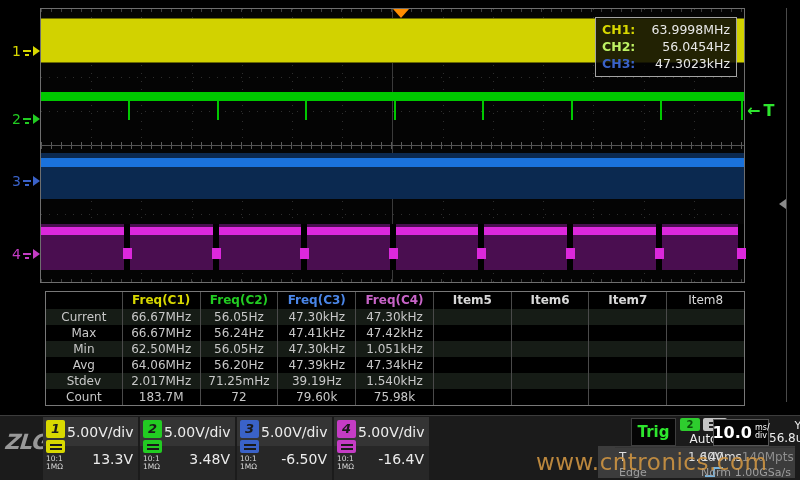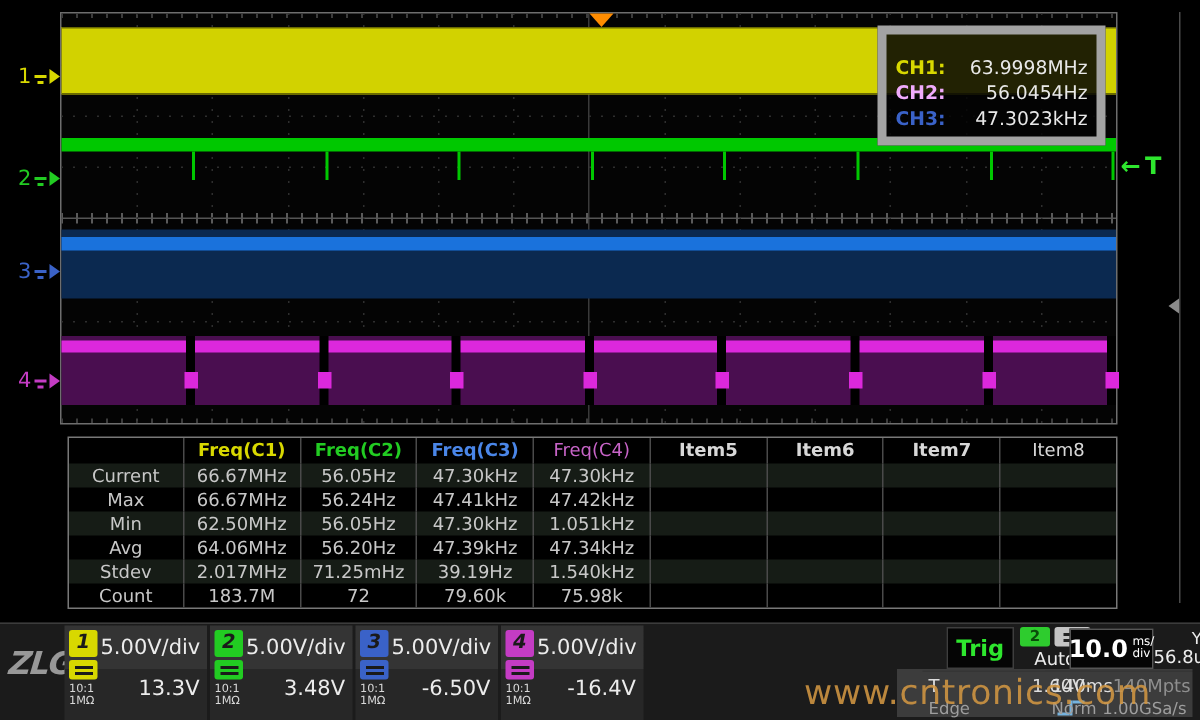--- a/index.html
+++ b/index.html
@@ -19,21 +19,21 @@
   #axis-h .mid{position:absolute;left:0;right:0;top:3px;height:1px;background:#555;}
   .tickstrip{position:absolute;left:0;right:0;height:3px;
              background:repeating-linear-gradient(90deg,#3c3c3c 0 1px,transparent 1px 10px);}
   .band{position:absolute;left:0;right:0;}
   .spike{position:absolute;width:2px;}
   .gap{position:absolute;background:#000;}
   .burst-dot{position:absolute;}
 
   
   #freq-overlay{position:absolute;right:7px;top:8px;width:128px;background:rgba(4,4,4,0.85);
-                border:6px solid #a3a3a3;padding:13px 6px 4px 6px;z-index:6;}
+                border:1px solid #a3a3a3;padding:3px 6px 4px 6px;z-index:6;}
   .ovrow{display:flex;justify-content:space-between;height:17px;line-height:17px;font-size:12.5px;}
   .ovlab{font-weight:bold;}
   .ovval{color:#e8e8e8;}
 
   
   #trig-pos{position:absolute;left:393px;top:9px;width:0;height:0;z-index:7;
             border-left:8px solid transparent;border-right:8px solid transparent;}
   #t-marker{position:absolute;left:747px;top:101px;font-size:16px;font-weight:bold;z-index:7;}
   #t-marker span{margin-right:3px;}
   .chmark{position:absolute;left:12px;display:flex;align-items:center;gap:2px;z-index:7;}
@@ -126,21 +126,21 @@
     <div id="axis-h">
         <div class="mid"></div>
       </div>
 
     <div id="freq-overlay">
       <div class="ovrow">
         <span class="ovlab" style="color: rgb(216, 216, 0);">CH1:</span>
         <span class="ovval">63.9998MHz</span>
       </div>
       <div class="ovrow">
-        <span class="ovlab" style="color: #f0abfc;">CH2:</span>
+        <span class="ovlab" style="color: #bef264;">CH2:</span>
         <span class="ovval">56.0454Hz</span>
       </div>
       <div class="ovrow">
         <span class="ovlab" style="color: rgb(58, 98, 200);">CH3:</span>
         <span class="ovval">47.3023kHz</span>
       </div>
     </div>
   <div class="vgrid" style="left: 50px;"></div>
       <div class="vgrid" style="left: 100px;"></div>
       <div class="vgrid" style="left: 151px;"></div>
@@ -220,21 +220,21 @@
 
   <div id="menu-line"></div>
   <div id="menu-handle"></div>
 
   <div id="mtable">
       <div class="mrow hdr">
         <div class="mcell lab" style="color: rgb(216, 216, 216); font-weight: bold;"></div>
         <div class="mcell" style="color: rgb(216, 216, 0); font-weight: bold;">Freq(C1)</div>
         <div class="mcell" style="color: rgb(34, 204, 34); font-weight: bold;">Freq(C2)</div>
         <div class="mcell" style="color: rgb(74, 134, 232); font-weight: bold;">Freq(C3)</div>
-        <div class="mcell" style="color: rgb(200, 100, 200); font-weight: normal;">Freq(C4)</div>
+        <div class="mcell" style="color: rgb(200, 100, 200); font-weight: bold;">Freq(C4)</div>
         <div class="mcell" style="color: rgb(216, 216, 216); font-weight: bold;">Item5</div>
         <div class="mcell" style="color: rgb(216, 216, 216); font-weight: bold;">Item6</div>
         <div class="mcell" style="color: rgb(216, 216, 216); font-weight: bold;">Item7</div>
         <div class="mcell" style="color: rgb(216, 216, 216); font-weight: normal;">Item8</div>
       </div>
       <div class="mrow odd">
         <div class="mcell lab">Current</div>
         <div class="mcell">66.67MHz</div>
         <div class="mcell">56.05Hz</div>
         <div class="mcell">47.30kHz</div>

